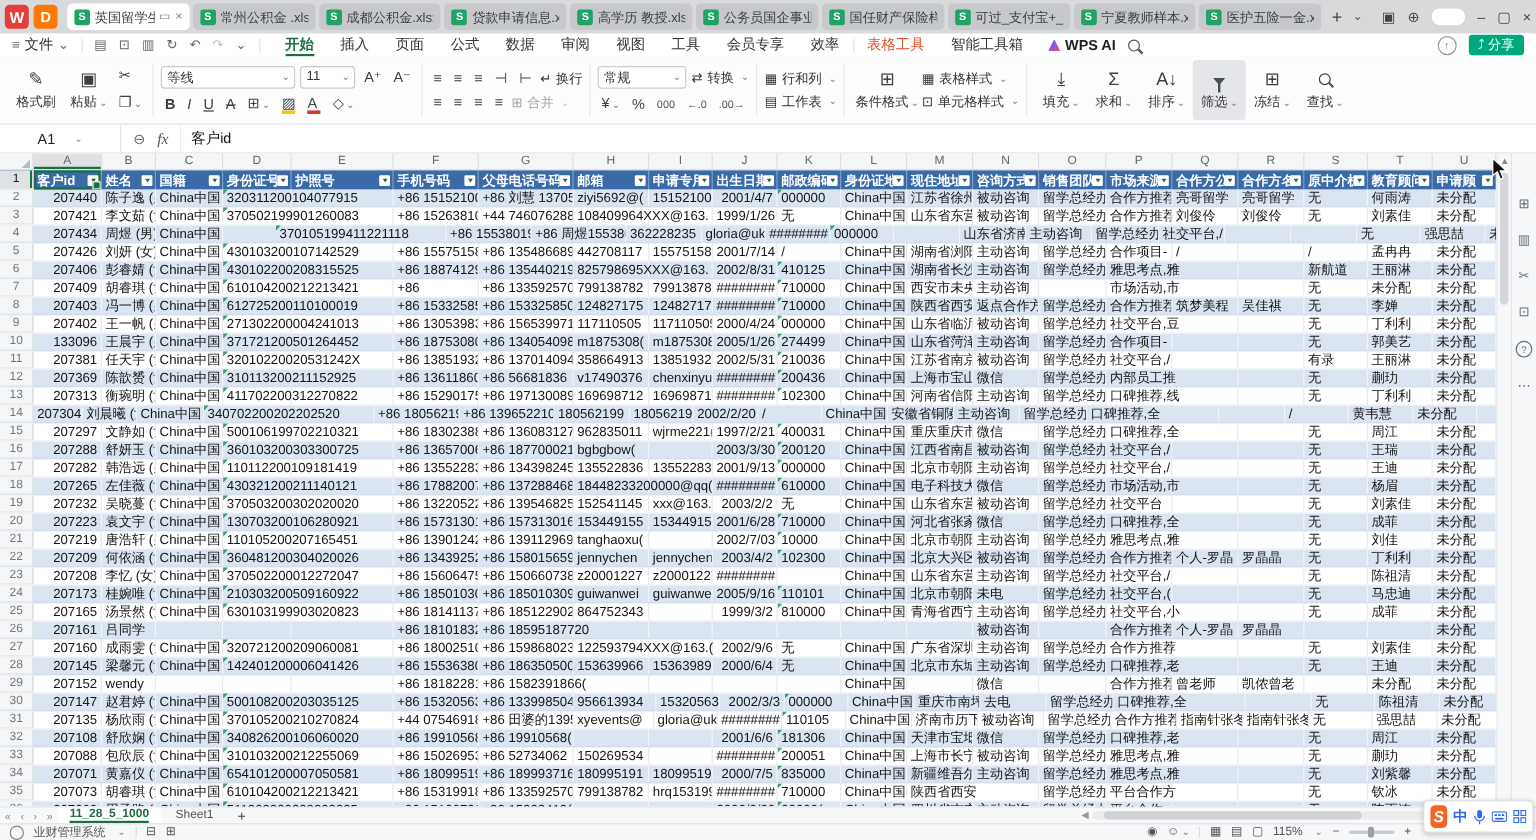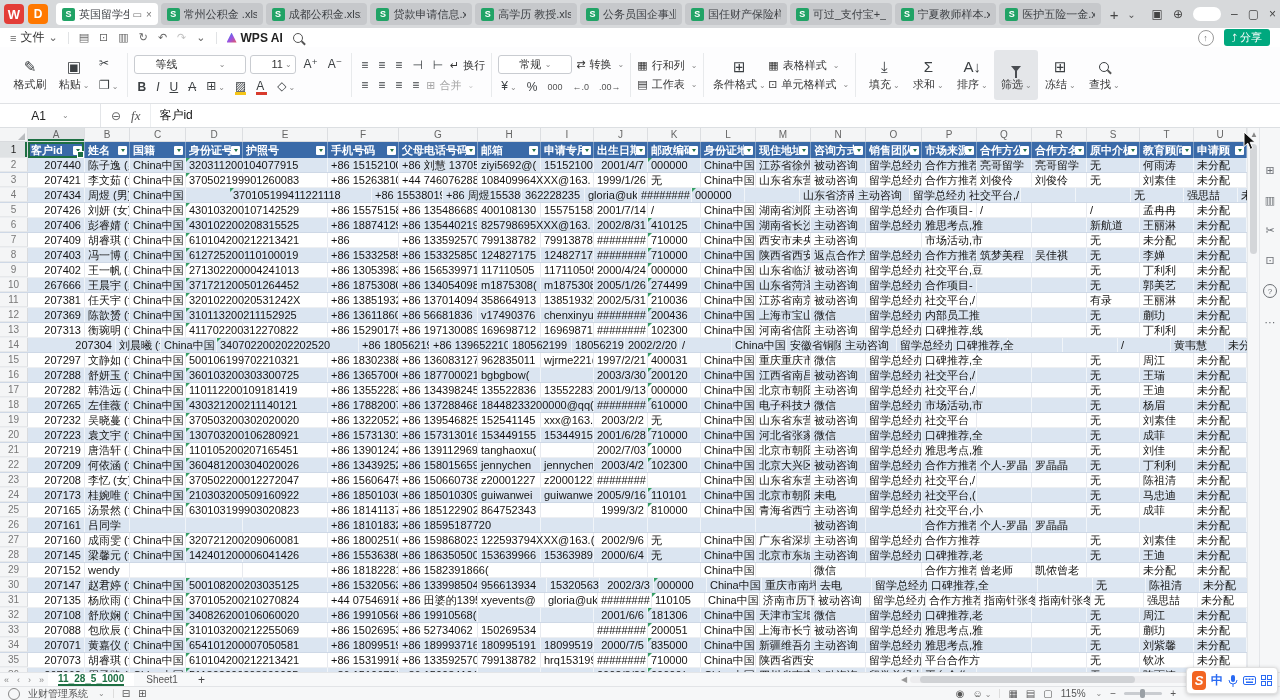--- a/index.html
+++ b/index.html
@@ -56,21 +56,21 @@
         gap:2px;flex:none;border-radius:3px;}
   .bigb.pressed{background:#e4e6e9;}
   .bicon{font-size:15px;color:#3c4043;line-height:16px;}
   .blab{font-size:11px;color:#333;white-space:nowrap;}
   .cv{font-size:8px;color:#888;margin-left:2px;}
   .mcol{display:flex;flex-direction:column;gap:6px;justify-content:center;}
   .sic{font-size:12px;color:#3c4043;padding:0 3px;line-height:16px;white-space:nowrap;}
   .rgcol{display:flex;flex-direction:column;gap:4px;justify-content:center;}
   .rrow{display:flex;align-items:center;gap:4px;}
   .combo{height:19px;border:1px solid #c9ccd1;border-radius:3px;background:#fff;display:flex;
-         align-items:center;justify-content:space-between;padding:0 20px;font-size:11px;box-sizing:border-box;}
+         align-items:center;justify-content:space-between;padding:0 4px;font-size:11px;box-sizing:border-box;}
   .w110{width:112px;} .w44{width:46px;} .w72{width:74px;}
   .cbar{display:block;width:11px;height:3px;margin:-2px auto 0;}
   .yel{background:#f5c518;} .red{background:#d83b2d;}
   .stk{display:flex;align-items:center;gap:4px;font-size:11px;color:#333;white-space:nowrap;}
   .funnel{width:0;height:0;border-left:5px solid transparent;border-right:5px solid transparent;
           border-top:6px solid #4a4d52;position:relative;display:inline-block;}
   .funnel::after{content:"";position:absolute;left:-1px;top:-1px;width:2px;height:7px;background:#4a4d52;}
   .sub{font-size:9px;color:#555;}
   
   .fbar{position:absolute;top:104px;left:0;width:1280px;height:24px;background:#fff;
@@ -231,20 +231,35 @@
     </div>
     <div class="msep"></div>
     <span class="tico">▤</span>
     <span class="tico">⊡</span>
     <span class="tico">▥</span>
     <span class="tico">↻</span>
     <span class="tico">↶</span>
     <span class="tico" style="opacity:.4">↷</span>
     <span class="tico">⌄</span>
     <div class="msep"></div>
+    <div id="menus">
+        <div class="mitem mactive">开始</div>
+        <div class="mitem">插入</div>
+        <div class="mitem">页面</div>
+        <div class="mitem">公式</div>
+        <div class="mitem">数据</div>
+        <div class="mitem">审阅</div>
+        <div class="mitem">视图</div>
+        <div class="mitem">工具</div>
+        <div class="mitem">会员专享</div>
+        <div class="mitem">效率</div>
+        <div class="msep"></div>
+        <div class="mitem morange">表格工具</div>
+        <div class="mitem">智能工具箱</div>
+      </div>
     <div class="wpsai">
       <span class="ailogo"></span>
       <span>WPS AI</span>
     </div>
     <span class="mag"></span>
     <div class="mbright">
       <div class="upcirc">↑</div>
       <div class="sharebtn">
         <span>⤴</span>
         <span>分享</span>
@@ -642,21 +657,21 @@
       </div>
       <div class="grow drow">
         <div class="grn">5</div>
         <div class="cell rnum" style="width: 57px;"><span class="ct">207426</span></div>
         <div class="cell" style="width: 45px;"><span class="ct">刘妍 (女)</span></div>
         <div class="cell" style="width: 56px;"><span class="ct">China中国</span></div>
         <div class="cell spill" style="width: 57px;"><span class="ct">430103200107142529</span><span class="tri"></span></div>
         <div class="cell" style="width: 85px;"></div>
         <div class="cell" style="width: 71px;"><span class="ct">+86 15575158</span></div>
         <div class="cell" style="width: 79px;"><span class="ct">+86 1354866895</span></div>
-        <div class="cell" style="width: 63px;"><span class="ct">400108130</span></div>
+        <div class="cell" style="width: 63px;"><span class="ct">442708117</span></div>
         <div class="cell" style="width: 53px;"><span class="ct">155751588</span></div>
         <div class="cell rnum" style="width: 54px;"><span class="ct">2001/7/14</span></div>
         <div class="cell" style="width: 53px;"><span class="ct">/</span></div>
         <div class="cell" style="width: 55px;"><span class="ct">China中国</span></div>
         <div class="cell" style="width: 55px;"><span class="ct">湖南省浏阳</span></div>
         <div class="cell" style="width: 55px;"><span class="ct">主动咨询</span></div>
         <div class="cell" style="width: 56px;"><span class="ct">留学总经办</span></div>
         <div class="cell" style="width: 55px;"><span class="ct">合作项目-</span></div>
         <div class="cell spill" style="width: 55px;"><span class="ct">/</span></div>
         <div class="cell" style="width: 55px;"></div>
@@ -755,21 +770,21 @@
         <div class="cell" style="width: 56px;"><span class="ct">留学总经办</span></div>
         <div class="cell spill" style="width: 55px;"><span class="ct">社交平台,豆</span></div>
         <div class="cell" style="width: 55px;"></div>
         <div class="cell" style="width: 55px;"></div>
         <div class="cell" style="width: 53px;"><span class="ct">无</span></div>
         <div class="cell" style="width: 54px;"><span class="ct">丁利利</span></div>
         <div class="cell" style="width: 53px;"><span class="ct">未分配</span></div>
       </div>
       <div class="grow drow band">
         <div class="grn">10</div>
-        <div class="cell rnum" style="width: 57px;"><span class="ct">267666</span></div>
+        <div class="cell rnum" style="width: 57px;"><span class="ct">133096</span></div>
         <div class="cell" style="width: 45px;"><span class="ct">王晨宇 (男</span></div>
         <div class="cell" style="width: 56px;"><span class="ct">China中国</span></div>
         <div class="cell spill" style="width: 57px;"><span class="ct">371721200501264452</span><span class="tri"></span></div>
         <div class="cell" style="width: 85px;"></div>
         <div class="cell" style="width: 71px;"><span class="ct">+86 18753080</span></div>
         <div class="cell" style="width: 79px;"><span class="ct">+86 1340540988</span></div>
         <div class="cell" style="width: 63px;"><span class="ct">m1875308(</span></div>
         <div class="cell" style="width: 53px;"><span class="ct">m1875308(</span></div>
         <div class="cell rnum" style="width: 54px;"><span class="ct">2005/1/26</span></div>
         <div class="cell" style="width: 53px;"><span class="ct">274499</span><span class="tri"></span></div>
@@ -851,21 +866,21 @@
         <div class="cell" style="width: 56px;"><span class="ct">留学总经办</span></div>
         <div class="cell spill" style="width: 55px;"><span class="ct">口碑推荐,线</span></div>
         <div class="cell" style="width: 55px;"></div>
         <div class="cell" style="width: 55px;"></div>
         <div class="cell" style="width: 53px;"><span class="ct">无</span></div>
         <div class="cell" style="width: 54px;"><span class="ct">丁利利</span></div>
         <div class="cell" style="width: 53px;"><span class="ct">未分配</span></div>
       </div>
       <div class="grow drow band">
         <div class="grn">14</div>
-        <div class="cell rnum" style="width: 76px; margin-left: 12px;"><span class="ct">207304</span></div>
+        <div class="cell rnum" style="width: 41px;"><span class="ct">207304</span></div>
         <div class="cell" style="width: 45px;"><span class="ct">刘晨曦 (女</span></div>
         <div class="cell" style="width: 56px;"><span class="ct">China中国</span></div>
         <div class="cell spill" style="width: 57px;"><span class="ct">340702200202202520</span><span class="tri"></span></div>
         <div class="cell" style="width: 85px;"></div>
         <div class="cell" style="width: 71px;"><span class="ct">+86 18056219</span></div>
         <div class="cell" style="width: 79px;"><span class="ct">+86 1396522100</span></div>
         <div class="cell" style="width: 63px;"><span class="ct">180562199</span></div>
         <div class="cell" style="width: 53px;"><span class="ct">180562199</span></div>
         <div class="cell rnum" style="width: 54px;"><span class="ct">2002/2/20</span></div>
         <div class="cell" style="width: 53px;"><span class="ct">/</span></div>

